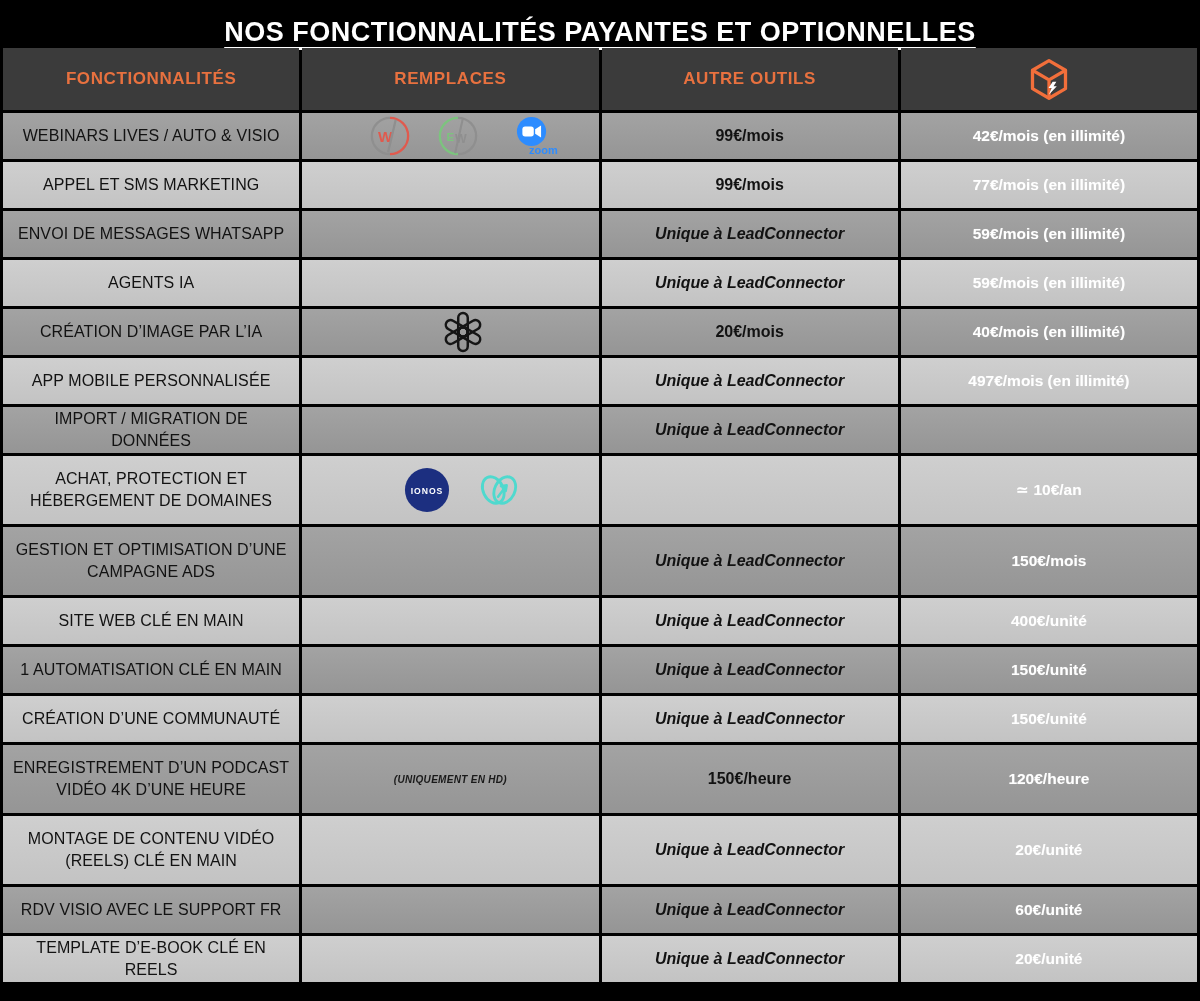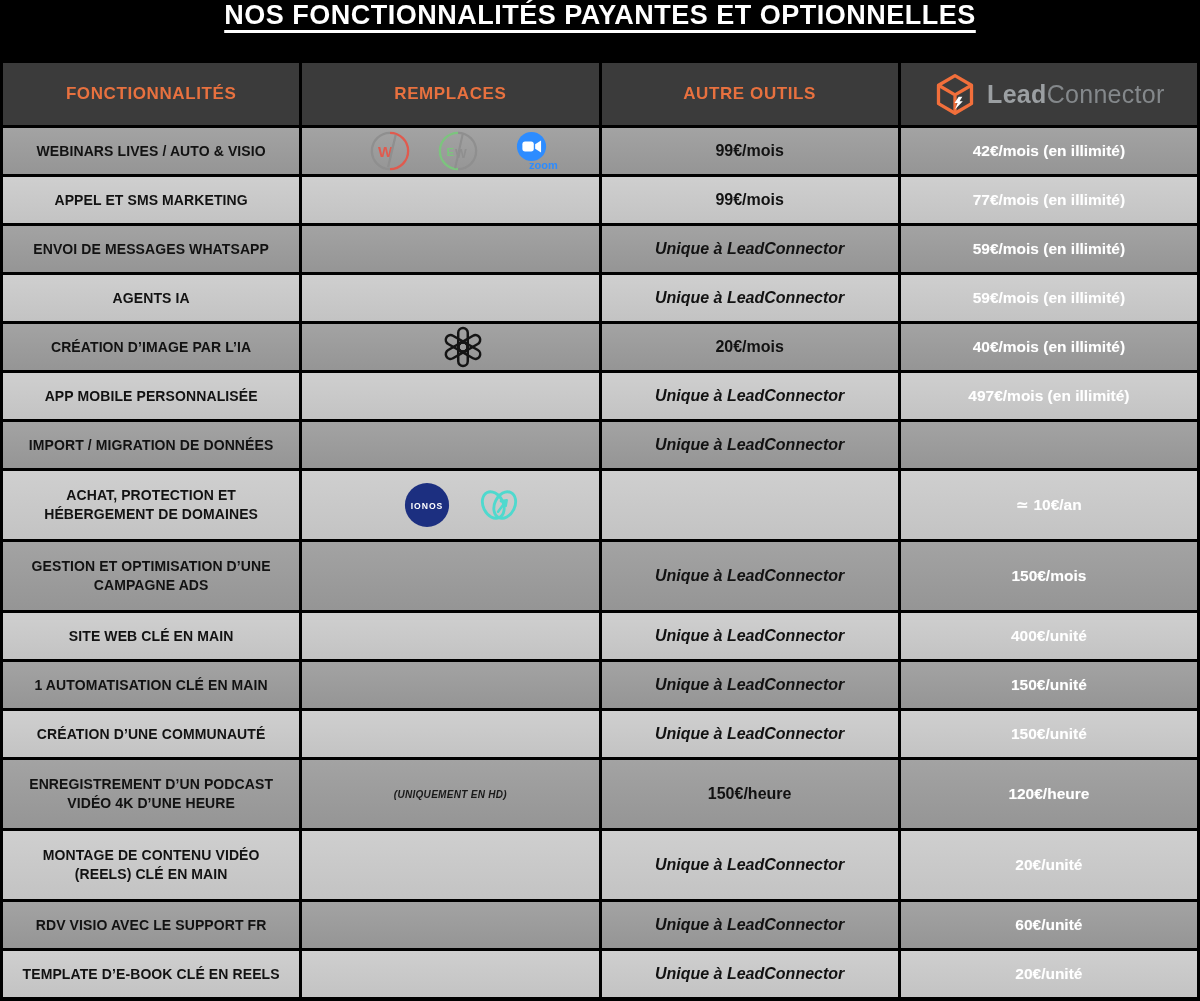--- a/index.html
+++ b/index.html
@@ -3,22 +3,22 @@
 <meta charset="utf-8">
 <style>
   * { margin:0; padding:0; box-sizing:border-box; }
   html,body { background:#000; }
   body {
     width:1200px; height:1001px;
     font-family:"Liberation Sans","DejaVu Sans",sans-serif;
     overflow:hidden;
   }
   .banner {
-    height:63px; background:#000;
-    display:flex; align-items:flex-start; justify-content:center;
+    height:48px; background:#000;
+    display:flex; align-items:flex-end; justify-content:center;
   }
   .banner .title {
     color:#fff; font-size:27px; font-weight:bold; letter-spacing:.5px;
     text-decoration:underline; text-underline-offset:6px; text-decoration-thickness:2.5px;
   }
   .grid {
     display:grid;
     grid-template-columns:repeat(4,1fr);
     grid-template-rows:62px 46px 46px 46px 46px 46px 46px 46px 68px 68px 46px 46px 46px 68px 68px 46px 46px;
     gap:3px;
@@ -26,21 +26,21 @@
     background:#000;
   }
   .cell {
     display:flex; align-items:center; justify-content:center;
     text-align:center; padding:2px 10px; gap:26px;
   }
   .hcell { background:#3b3b3b; }
   .hlabel { color:#e8713f; font-size:17px; font-weight:bold; letter-spacing:.6px; }
   .dark  { background:linear-gradient(#a3a3a3,#959595); }
   .light { background:linear-gradient(#cfcfcf,#c3c3c3); }
-  .feature { color:#121212; font-size:14px; font-weight:bold; line-height:1.35; letter-spacing:.1px; }
+  .feature { color:#121212; font-size:16px; font-weight:normal; line-height:1.35; letter-spacing:.1px; }
   .other   { color:#121212; font-size:16px; font-weight:bold; }
   .other.unique { font-style:italic; }
   .lead    { color:#ffffff; font-size:15.5px; font-weight:bold; text-shadow:0 0 1px rgba(255,255,255,.35); }
   .replaces-note { color:#1a1a1a; font-size:10px; font-weight:bold; font-style:italic; letter-spacing:.3px; }
   .icon-stack { display:flex; flex-direction:column; align-items:center; line-height:1; }
   .zoom-word { color:#2d8cff; font-size:11px; font-weight:bold; margin-top:-2px;margin-left:24px; }
   .lc-logo { display:flex; align-items:center; gap:10px; }
   .lc-lead { color:#9b9fa2; font-size:25px; font-weight:bold; letter-spacing:.3px; }
   .lc-conn { color:#84888b; font-size:25px; font-weight:400; letter-spacing:.3px; }
   svg { display:block; }
@@ -62,23 +62,20 @@
   <div class="cell hcell">
     <span class="hlabel">AUTRE OUTILS</span>
   </div>
   <div class="cell hcell" style="gap:10px;">
     <span class="lc-logo">
       <svg width="44" height="44" viewBox="0 0 48 48">
         <path d="M24 4 L42 14.5 V34.5 L24 45 L6 34.5 V14.5 Z" fill="none" stroke="#f26f3b" stroke-width="3.6" stroke-linejoin="round"></path>
         <path d="M6 14.5 L24 25 L42 14.5 M24 25 V45" fill="none" stroke="#f26f3b" stroke-width="3.6" stroke-linejoin="round"></path>
         <polygon points="28,27 32,27 29,32 32.5,32 24,41 26.8,33.8 23.5,33.8" fill="#ffffff"></polygon>
       </svg>
-      <span>
-        <span class="lc-lead">Lead</span><span class="lc-conn">Connector</span>
-      </span>
     </span>
   </div>
 
   <div style="display:contents">
     <div class="cell c-feature dark">
       <span class="feature">WEBINARS LIVES / AUTO &amp; VISIO</span>
     </div>
     <div class="cell c-replaces dark">
       <span class="replaces-note"></span>
     <svg width="42" height="42" viewBox="0 0 44 44">

